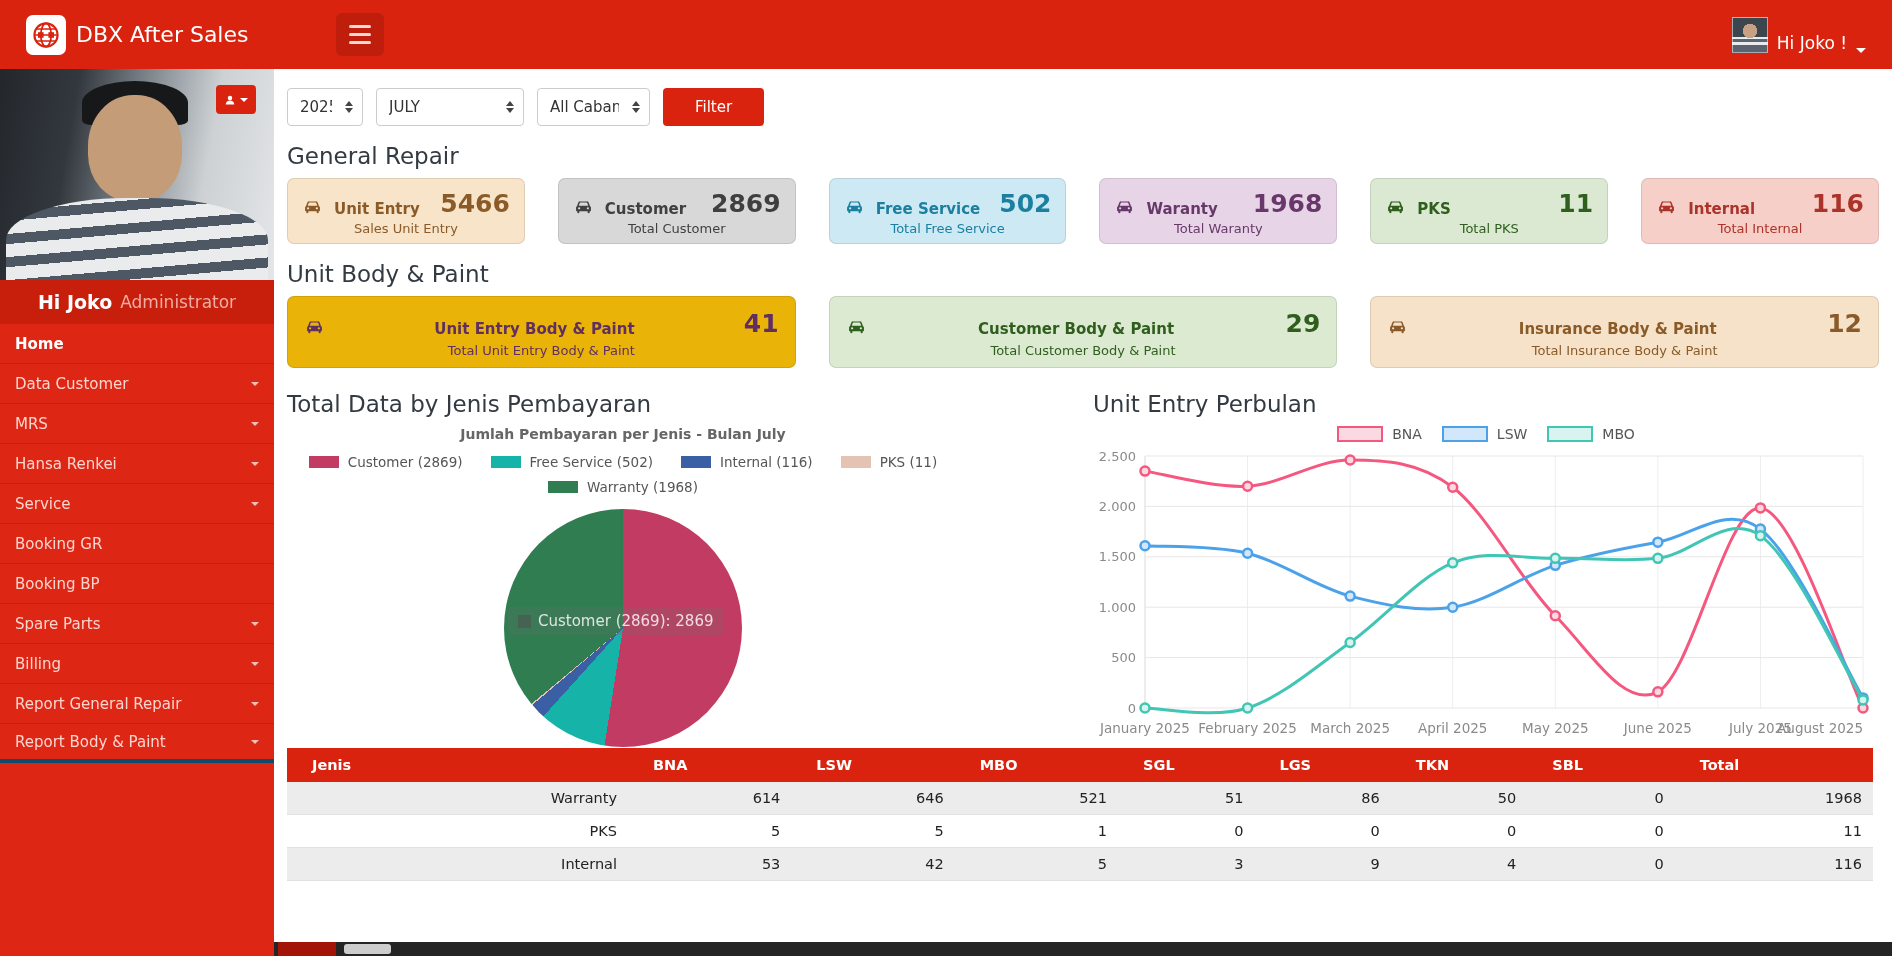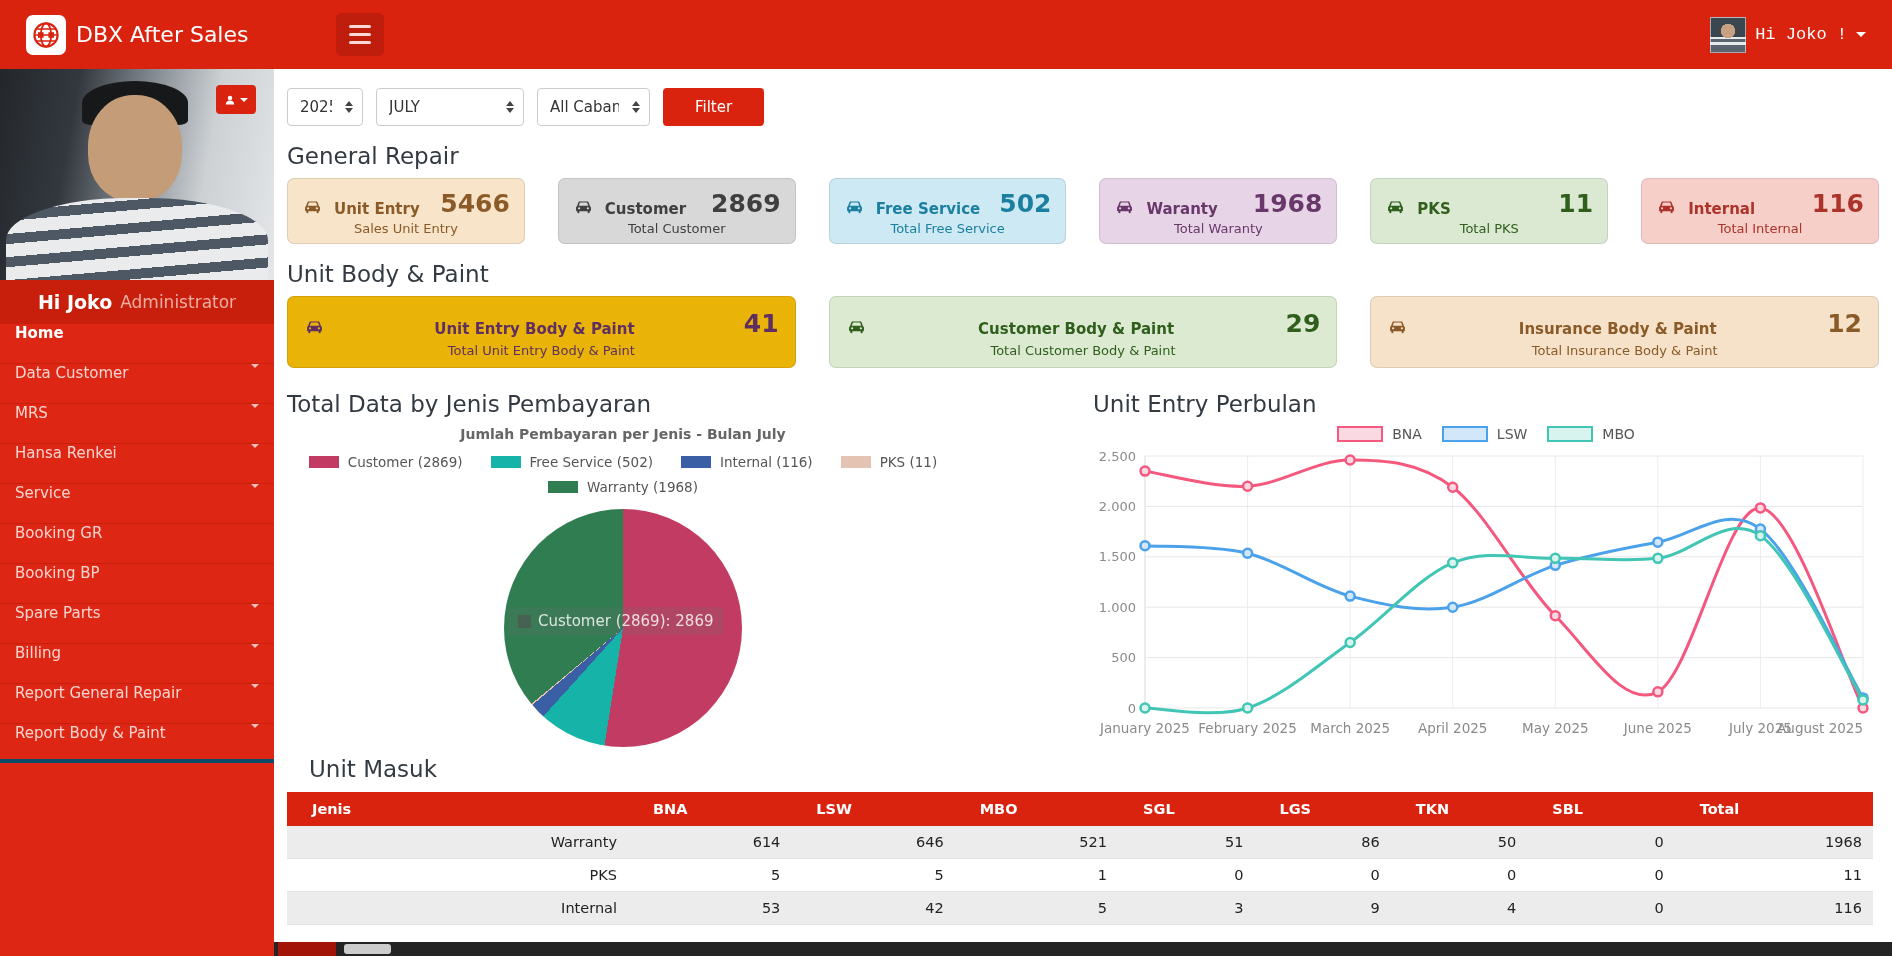--- a/index.html
+++ b/index.html
@@ -6,42 +6,42 @@
   html,body { width:1892px; height:956px; }
   body { font-family:"DejaVu Sans","Liberation Sans",sans-serif; background:#fff; position:relative; overflow:hidden; color:#333; }
 
   
   .navbar { position:absolute; top:0; left:0; right:0; height:69px; background:#d9230f; display:flex; align-items:center; z-index:30; }
   .brand { display:flex; align-items:center; gap:10px; padding-left:26px; }
   .brand-logo { width:40px; height:40px; background:#fff; border-radius:7px; display:flex; align-items:center; justify-content:center; }
   .brand-name { color:#fff; font-size:22px; }
   .hamburger { position:absolute; left:336px; top:13px; width:48px; height:43px; background:#bf1e0c; border:none; border-radius:6px; display:flex; flex-direction:column; align-items:center; justify-content:center; gap:5px; cursor:pointer; }
   .hamburger i { display:block; width:22px; height:3px; background:#f6d9d4; border-radius:2px; }
-  .nav-user { margin-left:auto; margin-right:26px; display:flex; align-items:center; gap:9px; cursor:pointer;font-family:Liberation Mono, monospace; }
+  .nav-user { margin-left:auto; margin-right:26px; display:flex; align-items:flex-end; gap:9px; cursor:pointer; }
   .nav-avatar { width:36px; height:36px; border:1px solid rgba(255,255,255,.55); background:
       radial-gradient(circle at 50% 38%, #c8a184 0 26%, transparent 27%),
       linear-gradient(180deg,#3c464f 0 55%, #e8eaec 55% 62%, #5a6470 62% 70%, #e8eaec 70% 78%, #5a6470 78% 100%); }
   .nav-user-label { color:#fff; font-size:17px; }
   .caret-down { width:0; height:0; border-left:5px solid transparent; border-right:5px solid transparent; border-top:5px solid #fff; }
 
   
   .sidebar { position:absolute; top:69px; left:0; bottom:0; width:274px; background:#de2615; z-index:20; }
   .profile-photo { position:relative; height:211px; overflow:hidden;
       background:linear-gradient(100deg,#23272c 0%,#33383e 26%,#7d858c 48%,#cdd1d4 72%,#e4e6e8 100%); }
   .photo-shirt { position:absolute; left:6px; right:6px; bottom:-10px; height:92px; border-radius:46% 46% 0 0;
       background:repeating-linear-gradient(175deg,#e9ebed 0 13px,#4d5864 13px 23px); }
   .photo-head { position:absolute; left:88px; top:26px; width:94px; height:106px; background:#c49c78; border-radius:48% 48% 44% 44%; }
   .photo-hair { position:absolute; left:82px; top:12px; width:106px; height:44px; background:#17181a; border-radius:50% 50% 10% 10%; }
   .photo-user-btn { position:absolute; right:18px; top:16px; width:40px; height:29px; background:#d9230f; border:none; border-radius:4px; display:flex; align-items:center; justify-content:center; gap:4px; cursor:pointer; }
   .caret-down.sm { border-left-width:4px; border-right-width:4px; border-top-width:4px; }
   .user-strip { height:43px; background:#c71f0b; display:flex; align-items:center; justify-content:center; gap:8px; }
   .user-name { color:#fff; font-size:19px; font-weight:700; }
   .user-role { color:#f0ada3; font-size:17px; }
   .side-menu { list-style:none; }
-  .side-item { height:40px; display:flex; padding:0 15px; border-top:1px solid #c81f0d; color:#fbd6cf; font-size:15px; cursor:pointer; }
+  .side-item { height:40px; display:flex; align-items:center; padding:0 15px; border-top:1px solid #c81f0d; color:#fbd6cf; font-size:15px; cursor:pointer; }
   .side-item:last-child { border-bottom:4px solid #0c4a6e; }
   .side-item.active { color:#fff; font-weight:600; }
   .side-caret { margin-left:auto; width:0; height:0; border-left:4.5px solid transparent; border-right:4.5px solid transparent; border-top:4.5px solid #f3c0b8; }
 
   
   .content { position:absolute; left:274px; top:69px; right:0; bottom:0; padding:19px 13px 0 13px; overflow:hidden; }
 
   .filters { display:flex; gap:13px; }
   .sel-wrap { position:relative; }
   .sel-wrap select { appearance:none; -webkit-appearance:none; border:1px solid #ccc; border-radius:4px; height:38px; background:#fff; color:#333; font-size:15px; padding:0 30px 0 12px; font-family:inherit; }
@@ -418,21 +418,20 @@
           <circle cx="359.7142857142857" cy="120.84800000000001" r="4.5" fill="#d8f4ef" stroke="#41c5b4" stroke-width="2.5"></circle>
           <circle cx="462.2857142857143" cy="116.31200000000001" r="4.5" fill="#d8f4ef" stroke="#41c5b4" stroke-width="2.5"></circle>
           <circle cx="564.8571428571429" cy="116.31200000000001" r="4.5" fill="#d8f4ef" stroke="#41c5b4" stroke-width="2.5"></circle>
           <circle cx="667.4285714285714" cy="93.63199999999999" r="4.5" fill="#d8f4ef" stroke="#41c5b4" stroke-width="2.5"></circle>
           <circle cx="770" cy="257.936" r="4.5" fill="#d8f4ef" stroke="#41c5b4" stroke-width="2.5"></circle>
         </svg>
     </div>
   </div>
 
   <div class="unit-masuk">
-    <h2 class="section-title">Unit Masuk</h2>
     <table class="um">
       <colgroup>
         <col style="width:21.5%">
           <col style="width:10.3%">
           <col style="width:10.3%">
           <col style="width:10.3%">
         <col style="width:8.6%">
           <col style="width:8.6%">
           <col style="width:8.6%">
           <col style="width:9.3%">

